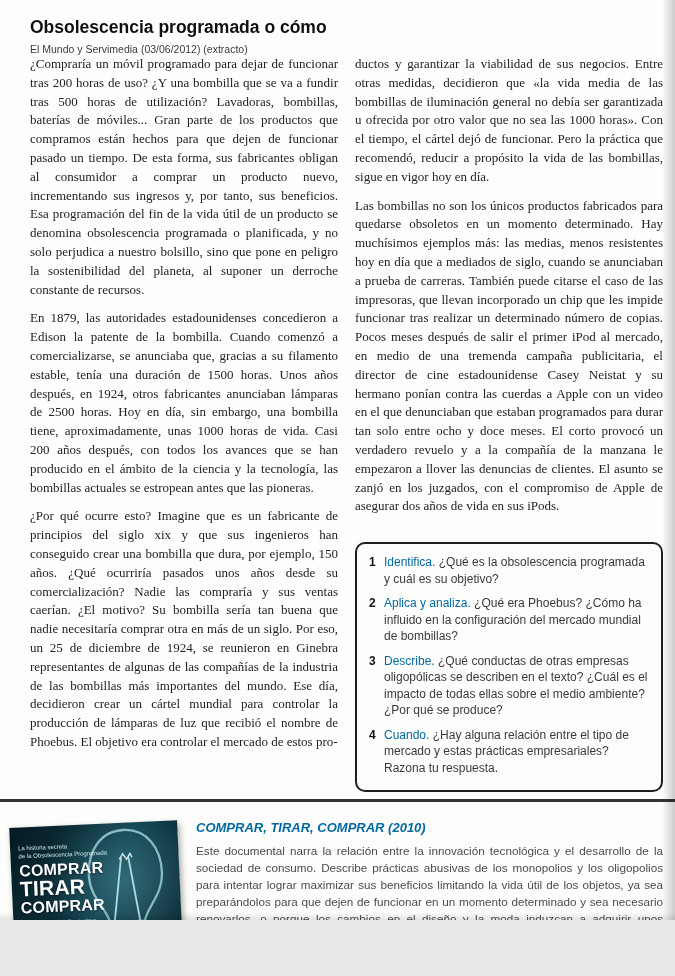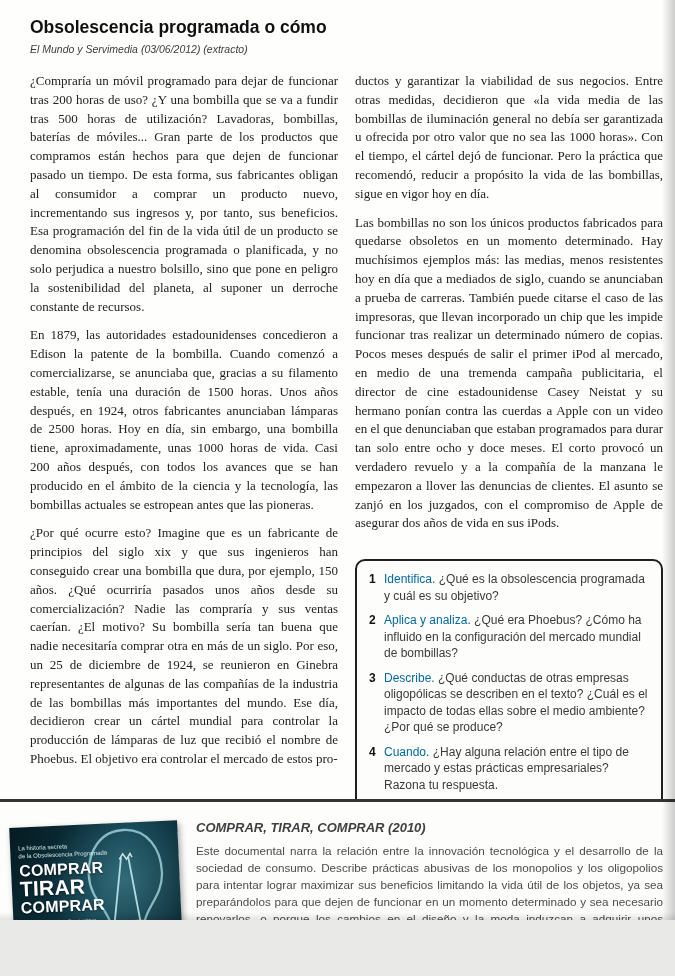--- a/index.html
+++ b/index.html
@@ -26,25 +26,25 @@
 
   .main { position:absolute; top:0; left:0; right:0; height:799px; padding:16px 12px 0 30px; box-sizing:border-box; overflow:hidden; }
 
   .article-title {
     font-family:"Liberation Sans", sans-serif;
     font-weight:bold; font-size:17.5px; line-height:22px;
     color:#101010; margin:0;
   }
   .article-source {
     font-family:"Liberation Sans", sans-serif;
-    font-style:italic; font-size:10.5px; color:#3c3c3c;
+    font-size:10.5px; color:#3c3c3c;
     margin-top:5px;
   }
 
-  .columns { display:flex; gap:17px; margin-top:17px; }
+  .columns { display:flex; gap:17px; }
   .col { width:308px; }
   .col p {
     margin:0 0 10px 0;
     font-size:13px; line-height:18.8px;
     text-align:justify;
     color:#222;
   }
 
   
   .qbox {
@@ -98,21 +98,21 @@
   .poster-title .l3 { font-size:16px; line-height:17px; display:block; }
   .poster-credit {
     font-family:"Liberation Sans", sans-serif;
     font-size:5.5px; color:#bcd9dd; margin-top:4px;
   }
 
   .doc-info { margin:18px 12px 0 196px; }
   .doc-heading {
     font-family:"Liberation Sans", sans-serif;
     font-weight:bold; font-style:italic;
-    font-size:13px; color:#404040; margin:0 0 7px 0;
+    font-size:13px; color:#0369a1; margin:0 0 7px 0;
   }
   .doc-desc {
     font-family:"Liberation Sans", sans-serif;
     font-size:11.7px; line-height:17px;
     text-align:justify; color:#4c4c4c; margin:0;
   }
 </style>
 </head>
 <body>
 

